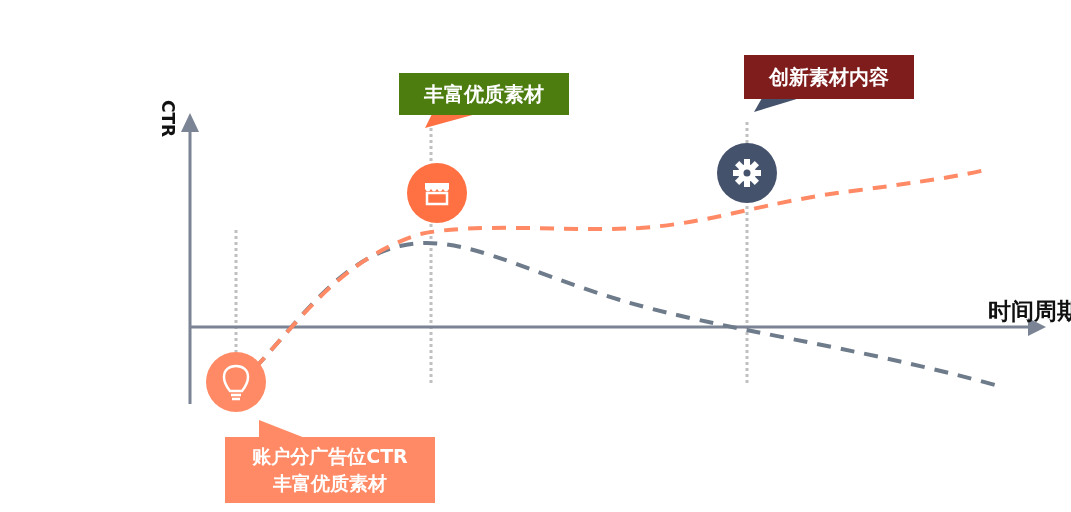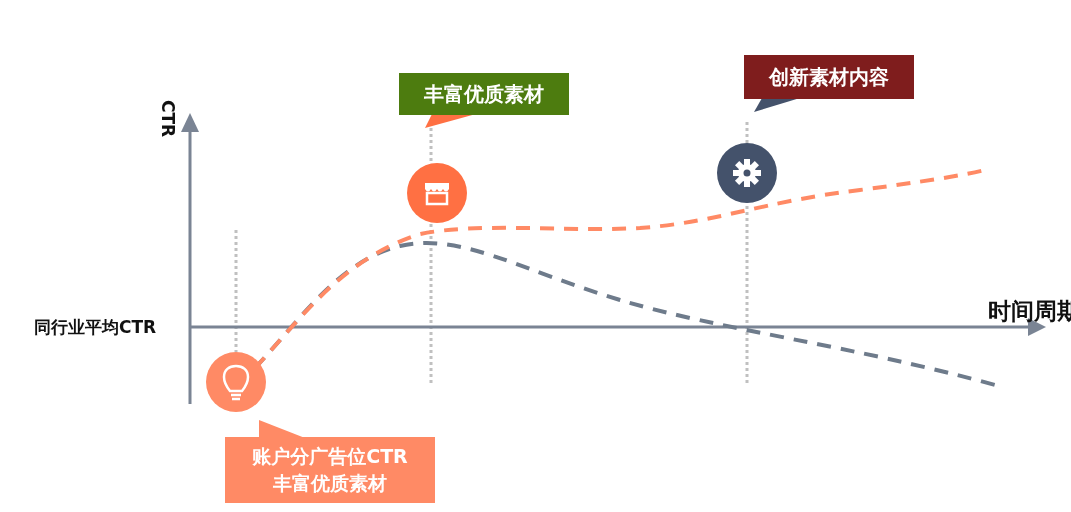--- a/index.html
+++ b/index.html
@@ -66,21 +66,20 @@
         <circle cx="747" cy="173" r="3.5" fill="#44526b"></circle>
       </g>
     </g>
 
     <polygon points="432,114 425,128 476,114" fill="#ff7043"></polygon>
     <polygon points="762,98 754,112 800,98" fill="#44526b"></polygon>
     <polygon points="259,438 259,420 305,438" fill="#ff8a65"></polygon>
   </svg>
 
   <div class="label y-axis-label">CTR</div>
-  <div class="label baseline-label">同行业平均CTR</div>
   <div class="label x-axis-label">时间周期</div>
 
   <div class="callout callout-1">
     <div class="callout-text">丰富优质素材</div>
   </div>
   <div class="callout callout-2">
     <div class="callout-text">创新素材内容</div>
   </div>
   <div class="callout callout-3">
     <div class="callout-text">账户分广告位CTR</div>

